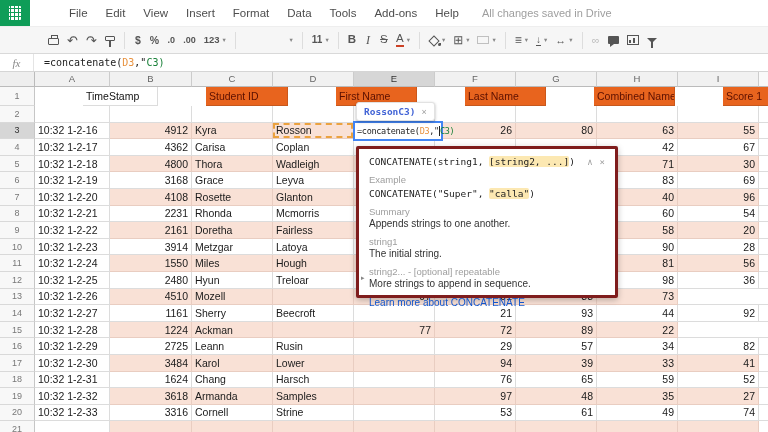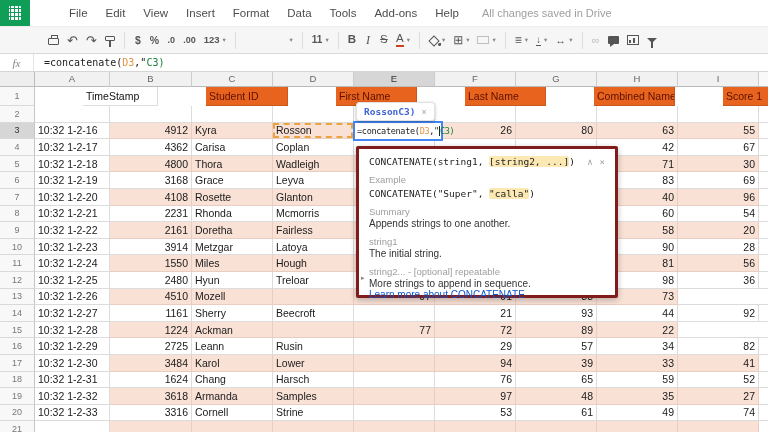--- a/index.html
+++ b/index.html
@@ -109,21 +109,21 @@
   .help-popup { position:absolute; left:356px; top:74px; width:262px; height:152px; z-index:4; background:#fff;
     border:3px solid #7f1d1d; border-radius:2px; box-shadow:0 2px 6px rgba(0,0,0,.25); padding:7px 10px 8px 10px; }
   .sig { display:flex; align-items:center; font-family:"DejaVu Sans Mono",monospace; font-size:9.5px; color:#222; white-space:pre; }
   .hl { background:var(--yellow,#fce8b2); border-radius:2px; }
   .sig .icons { margin-left:auto; display:flex; gap:7px; color:#9e9e9e; font-size:9px; }
   .plabel { font-size:9.5px; color:#9e9e9e; margin-top:7px; }
   .pcode { font-family:"DejaVu Sans Mono",monospace; font-size:9.5px; color:#222; margin-top:3px; white-space:pre; }
   .pbody { font-size:10px; color:#333; margin-top:1px; }
   .arg2row { position:relative; }
   .arg2row .arrow { position:absolute; left:-8px; top:8px; font-size:7px; color:#888; }
-  .plink { font-size:10px; color:var(--link,#1155cc); margin-top:0; }
+  .plink { font-size:10px; color:var(--link,#1155cc); margin-top:8px; }
 </style>
 </head>
 <body>
 
 <div class="app" data-name="google-sheets-app">
 
   <div class="menubar" data-name="menu-bar">
     <div class="logo" data-name="sheets-logo-icon">
         <i></i>
       </div>

